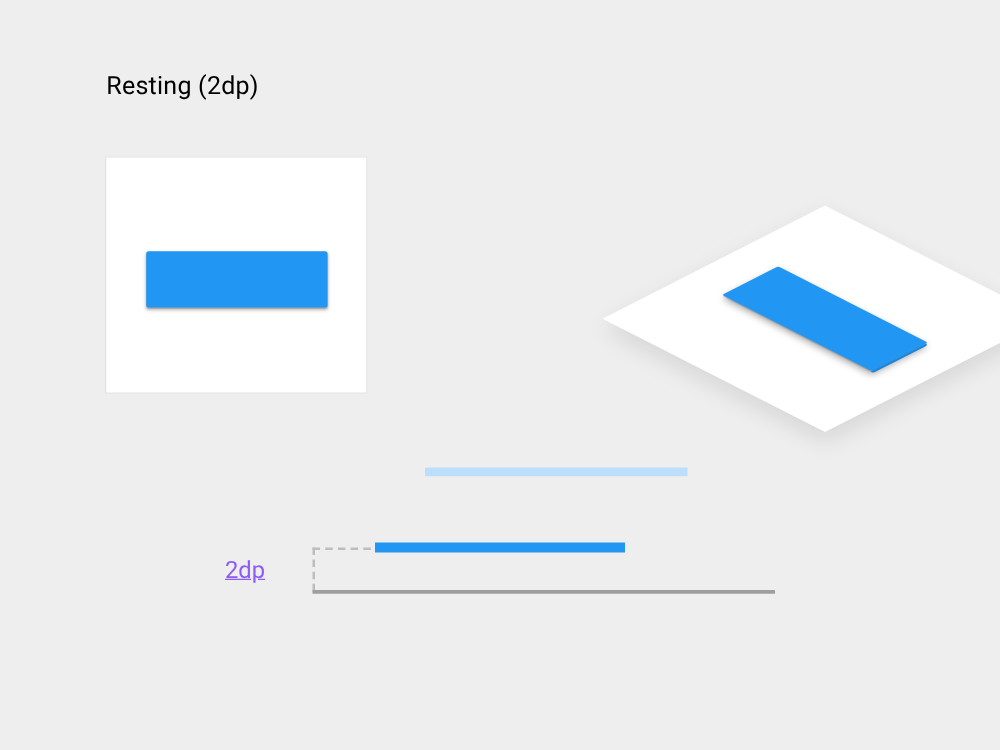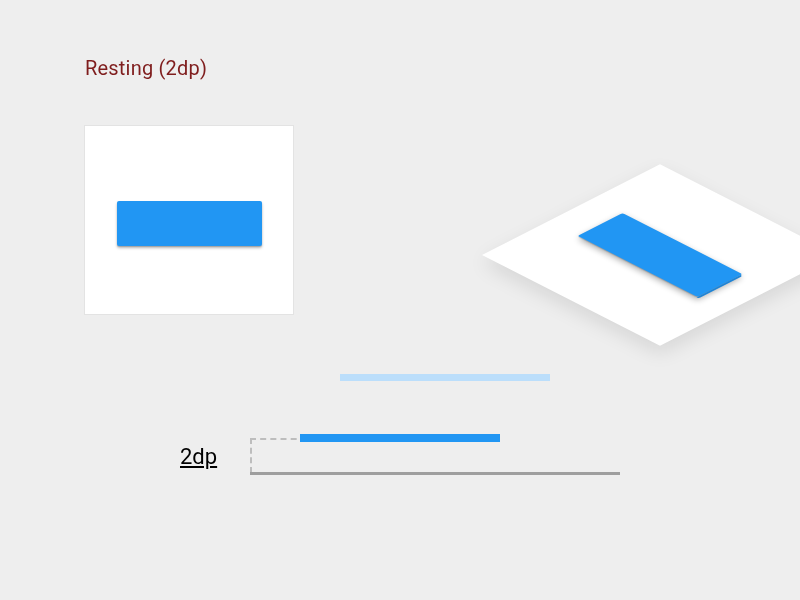--- a/index.html
+++ b/index.html
@@ -7,21 +7,21 @@
     width:800px;height:600px;
     background:#EEEEEE;
     font-family:Roboto,"Helvetica Neue",Arial,sans-serif;
     position:relative;
     overflow:hidden;
   }
   .title{
     position:absolute;
     left:85px;top:56px;
     font-size:20px;
-    color:#7f1d1d;
+    color:#000000;
     letter-spacing:.2px;
   }
 
   
   .topdown-card{
     position:absolute;
     left:84px;top:125px;
     width:210px;height:190px;
     background:#FFFFFF;
     border:1px solid #E3E3E3;
@@ -103,22 +103,22 @@
   }
   .sv-dash-v{
     position:absolute;
     left:70px;top:64px;
     width:0;height:35px;
     border-left:2px dashed #BDBDBD;
   }
   .sv-label{
     position:absolute;
     left:0;top:70px;
-    font-size:22px;
-    color:#000000;
+    font-size:19px;
+    color:#8b5cf6;
     text-decoration:underline;
   }
 </style>
 </head>
 <body>
 
 <div class="title">Resting (2dp)</div>
 
 <div class="topdown-card">
   <div class="topdown-button"></div>

